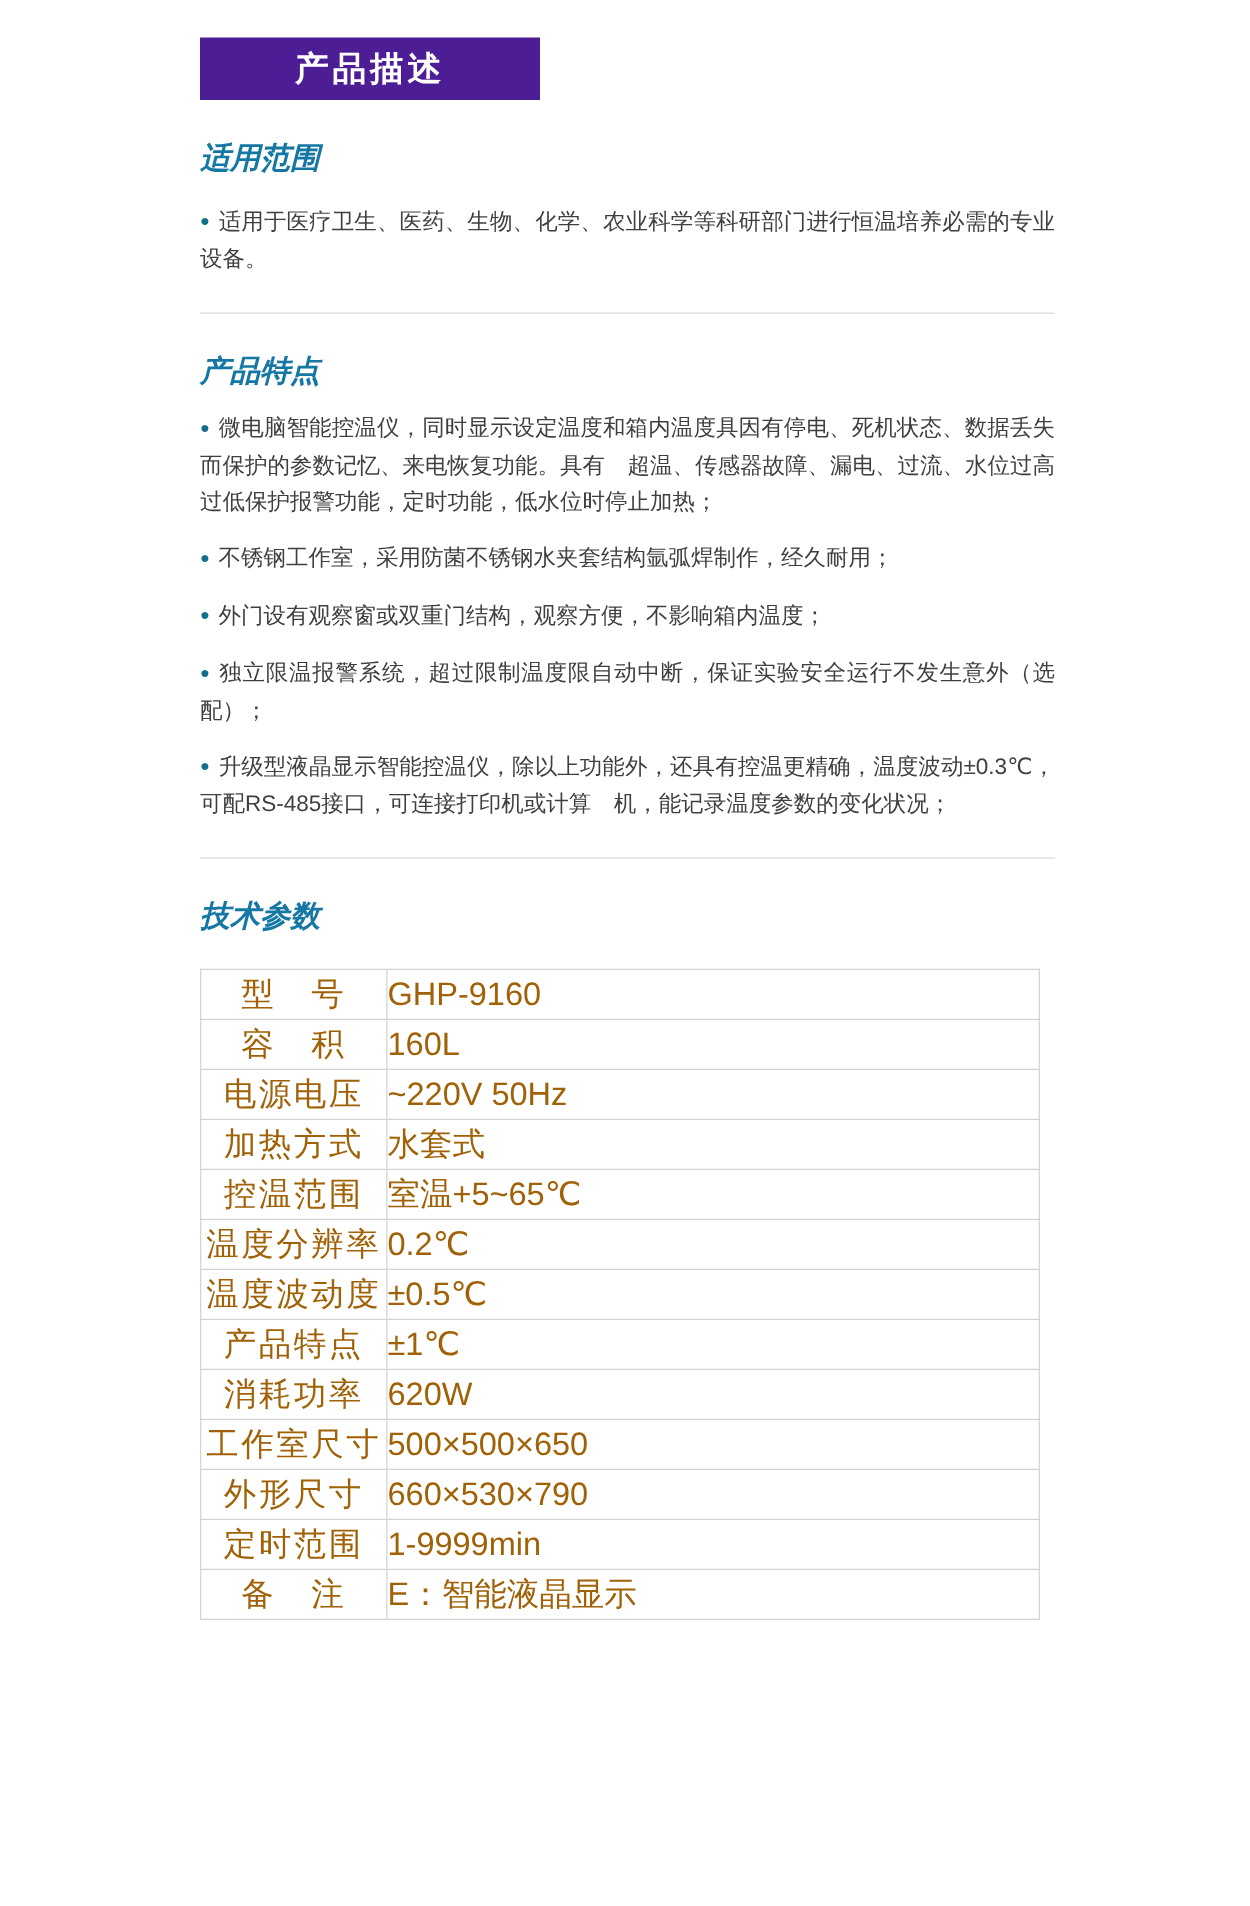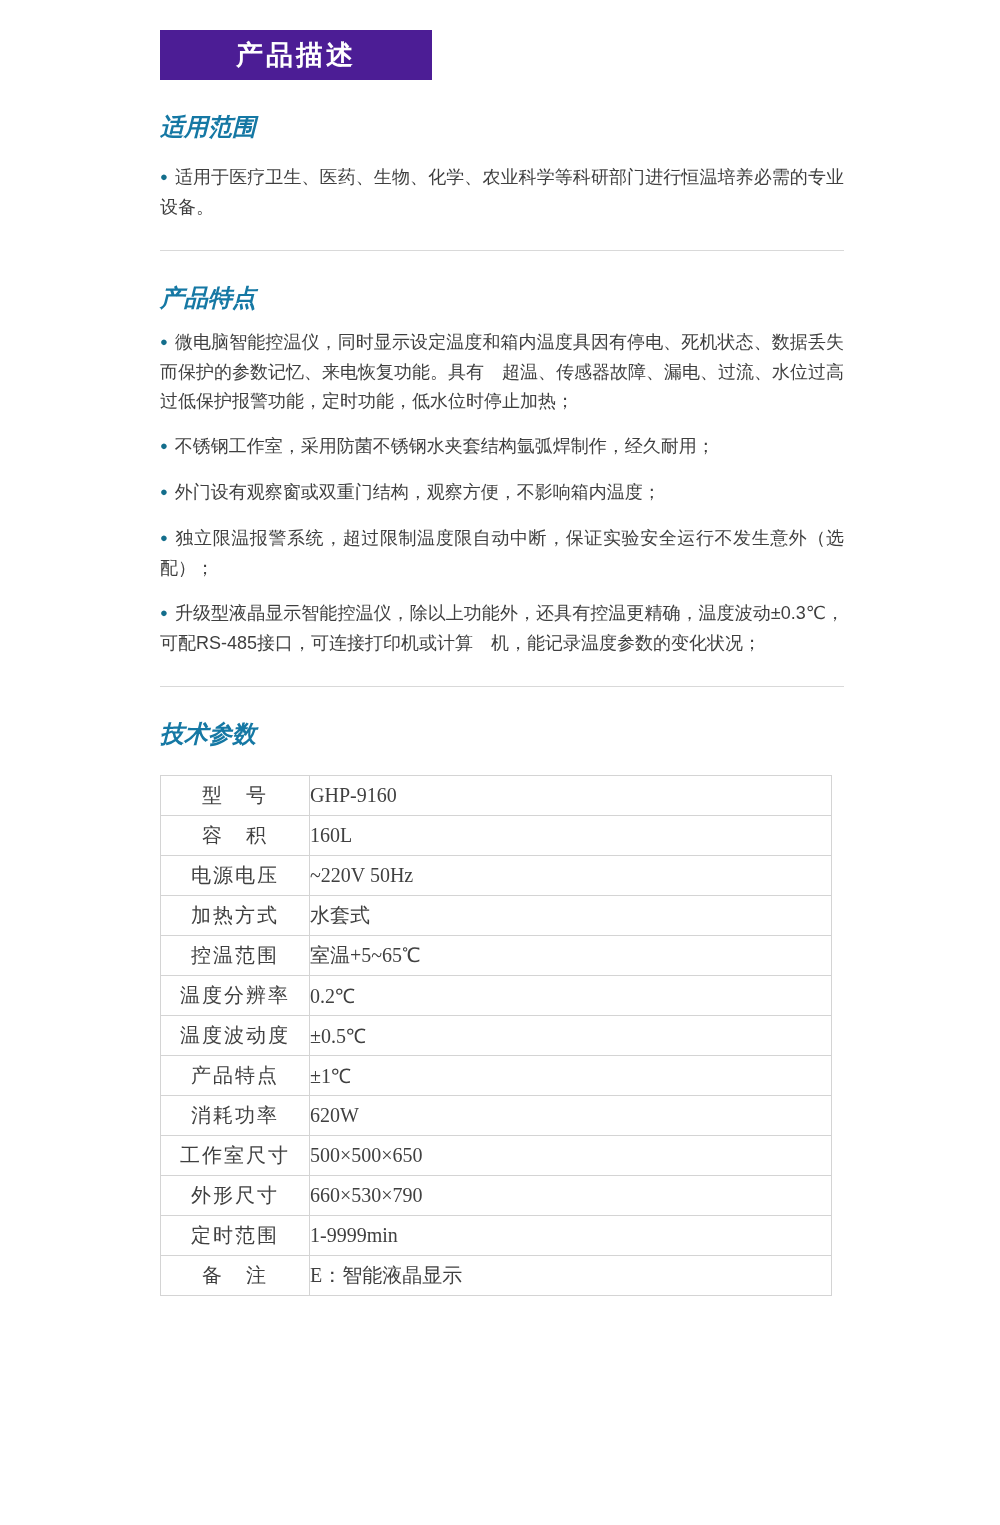--- a/index.html
+++ b/index.html
@@ -54,25 +54,24 @@
 
   table.spec-table{
     margin-top:27px;
     width:672px;
     border-collapse:collapse;
     table-layout:fixed;
   }
   table.spec-table td{
     border:1px solid #d4d4d4;
     height:39px;
-    font-size:20px;
-    color:#404040;
+    font-size:26px;
+    color:#a16207;
     padding:0;
     vertical-align:middle;
-    font-family:Liberation Serif, serif;
   }
   td.spec-label{
     width:148px;
     text-align:center;
     letter-spacing:2px;
   }
   td.spec-value{
     padding-left:153px;
     margin-left:40px;
   }

